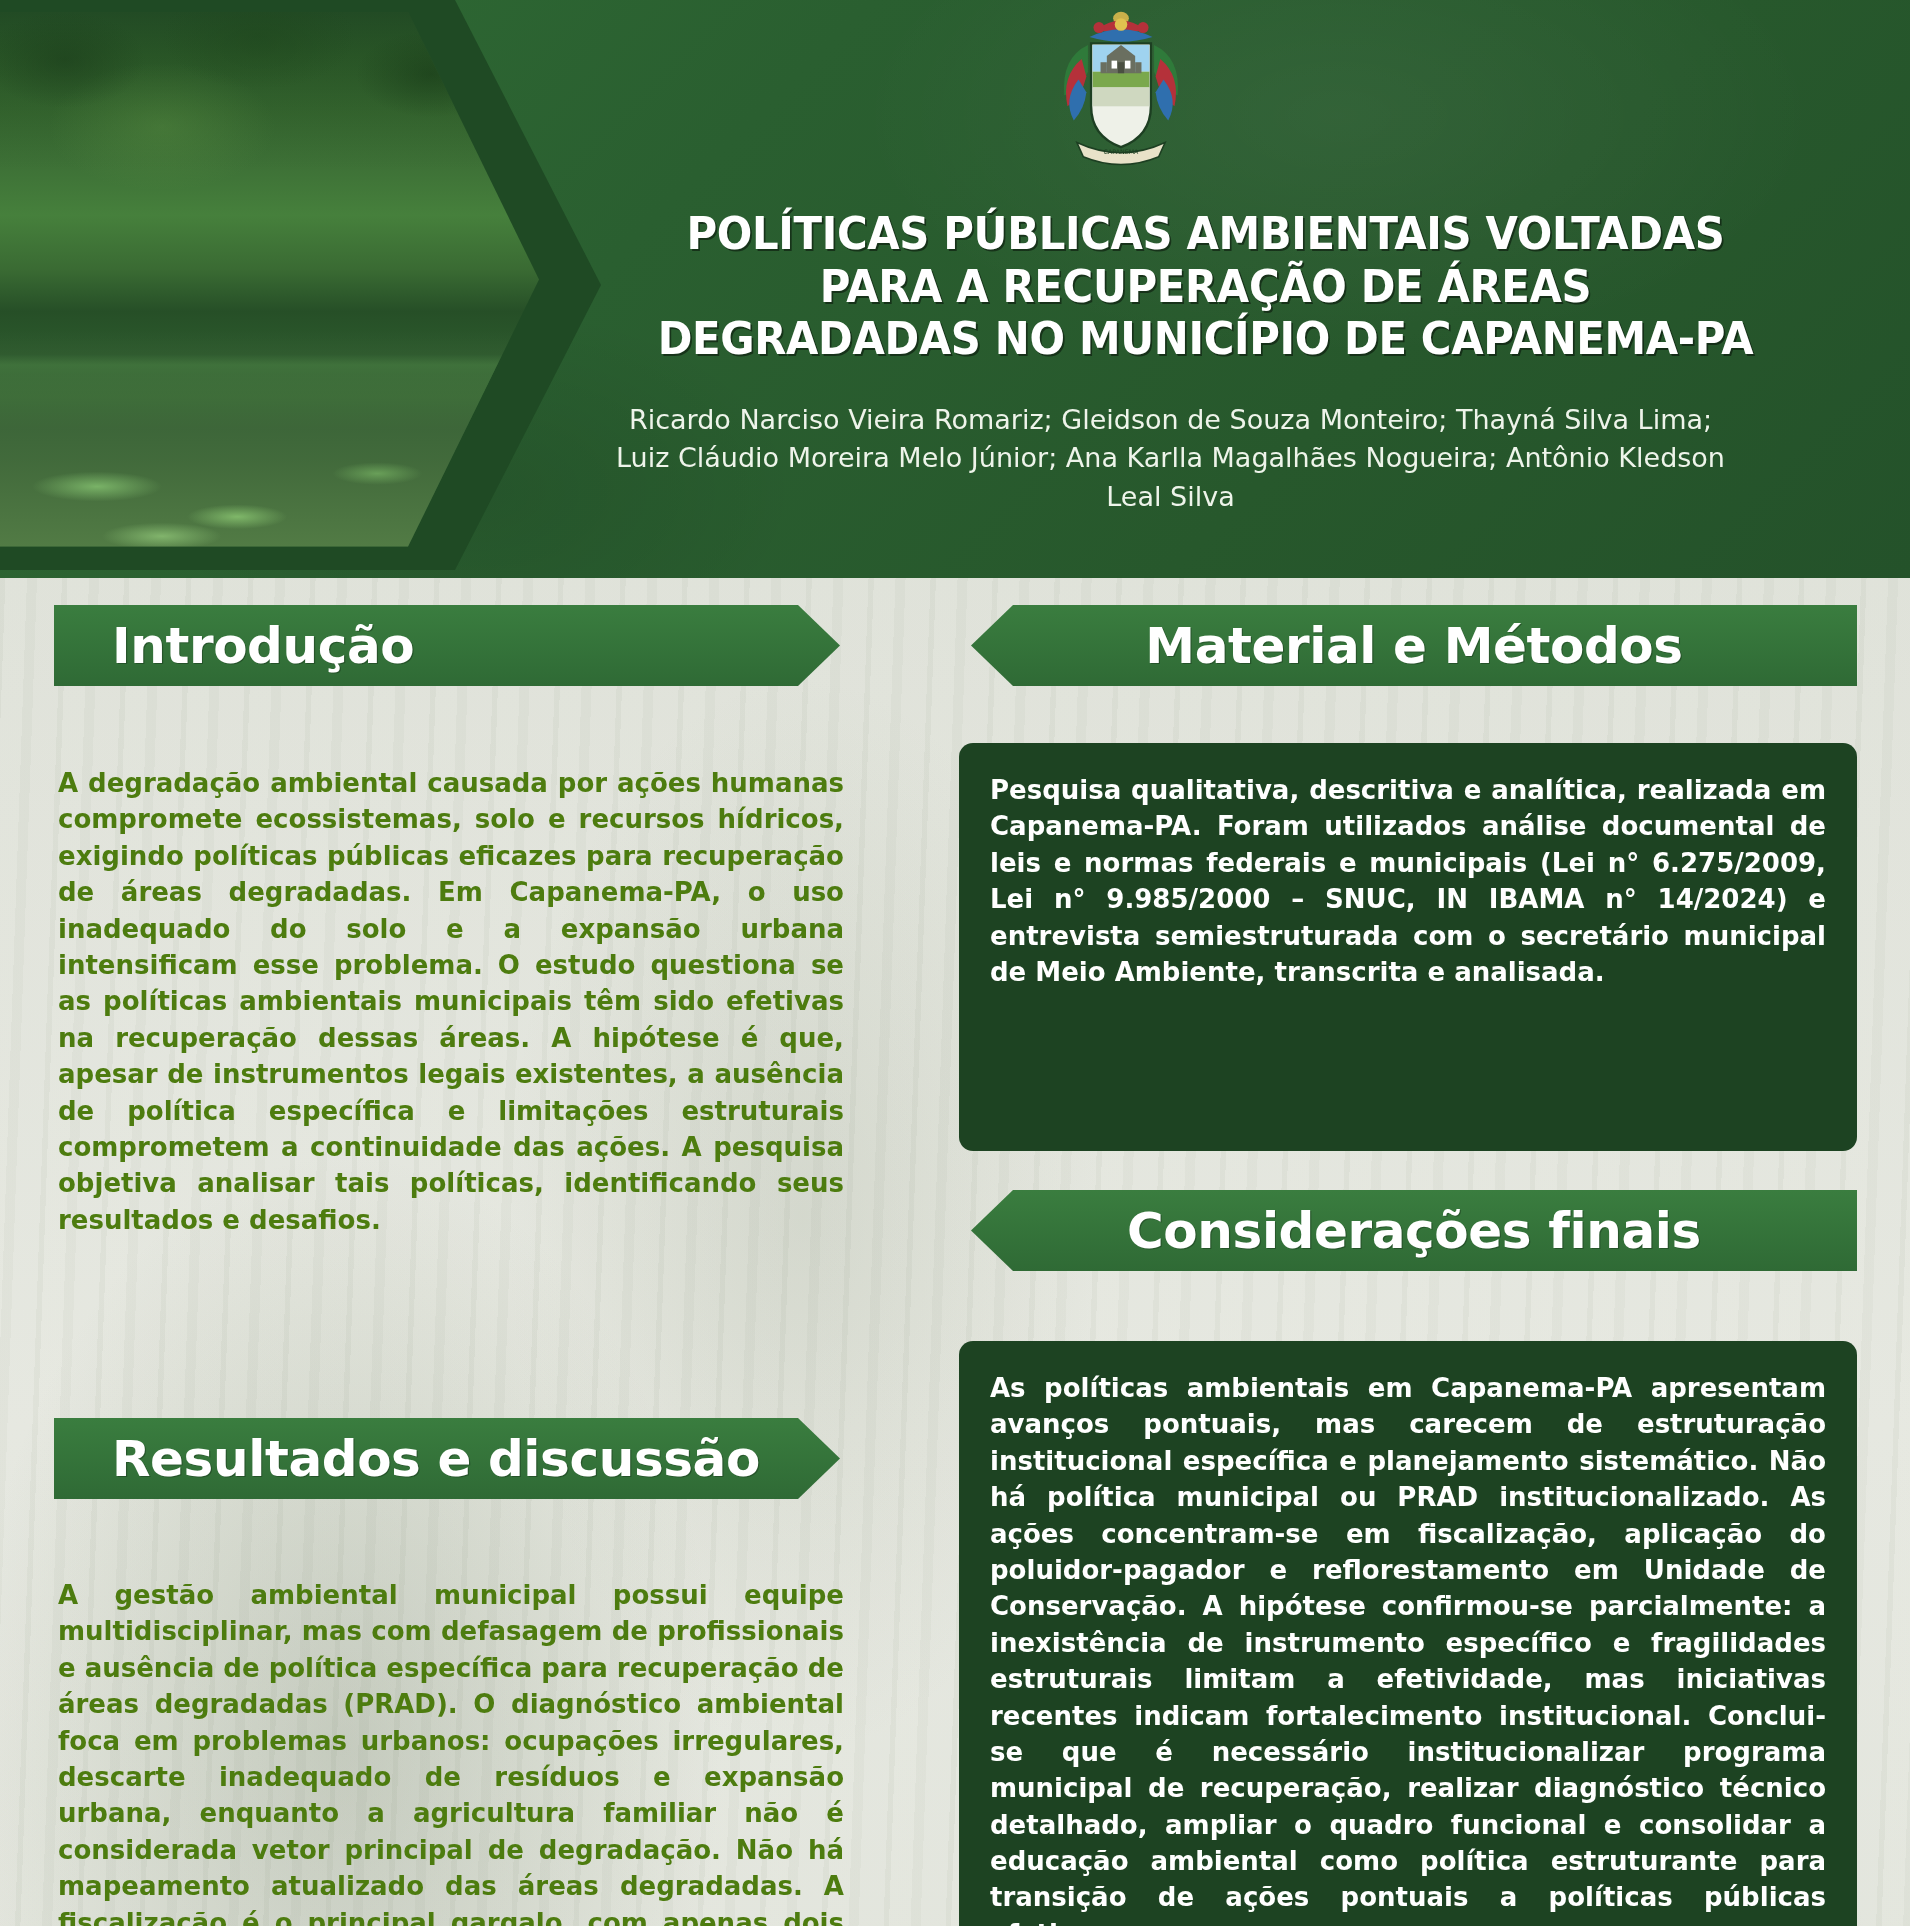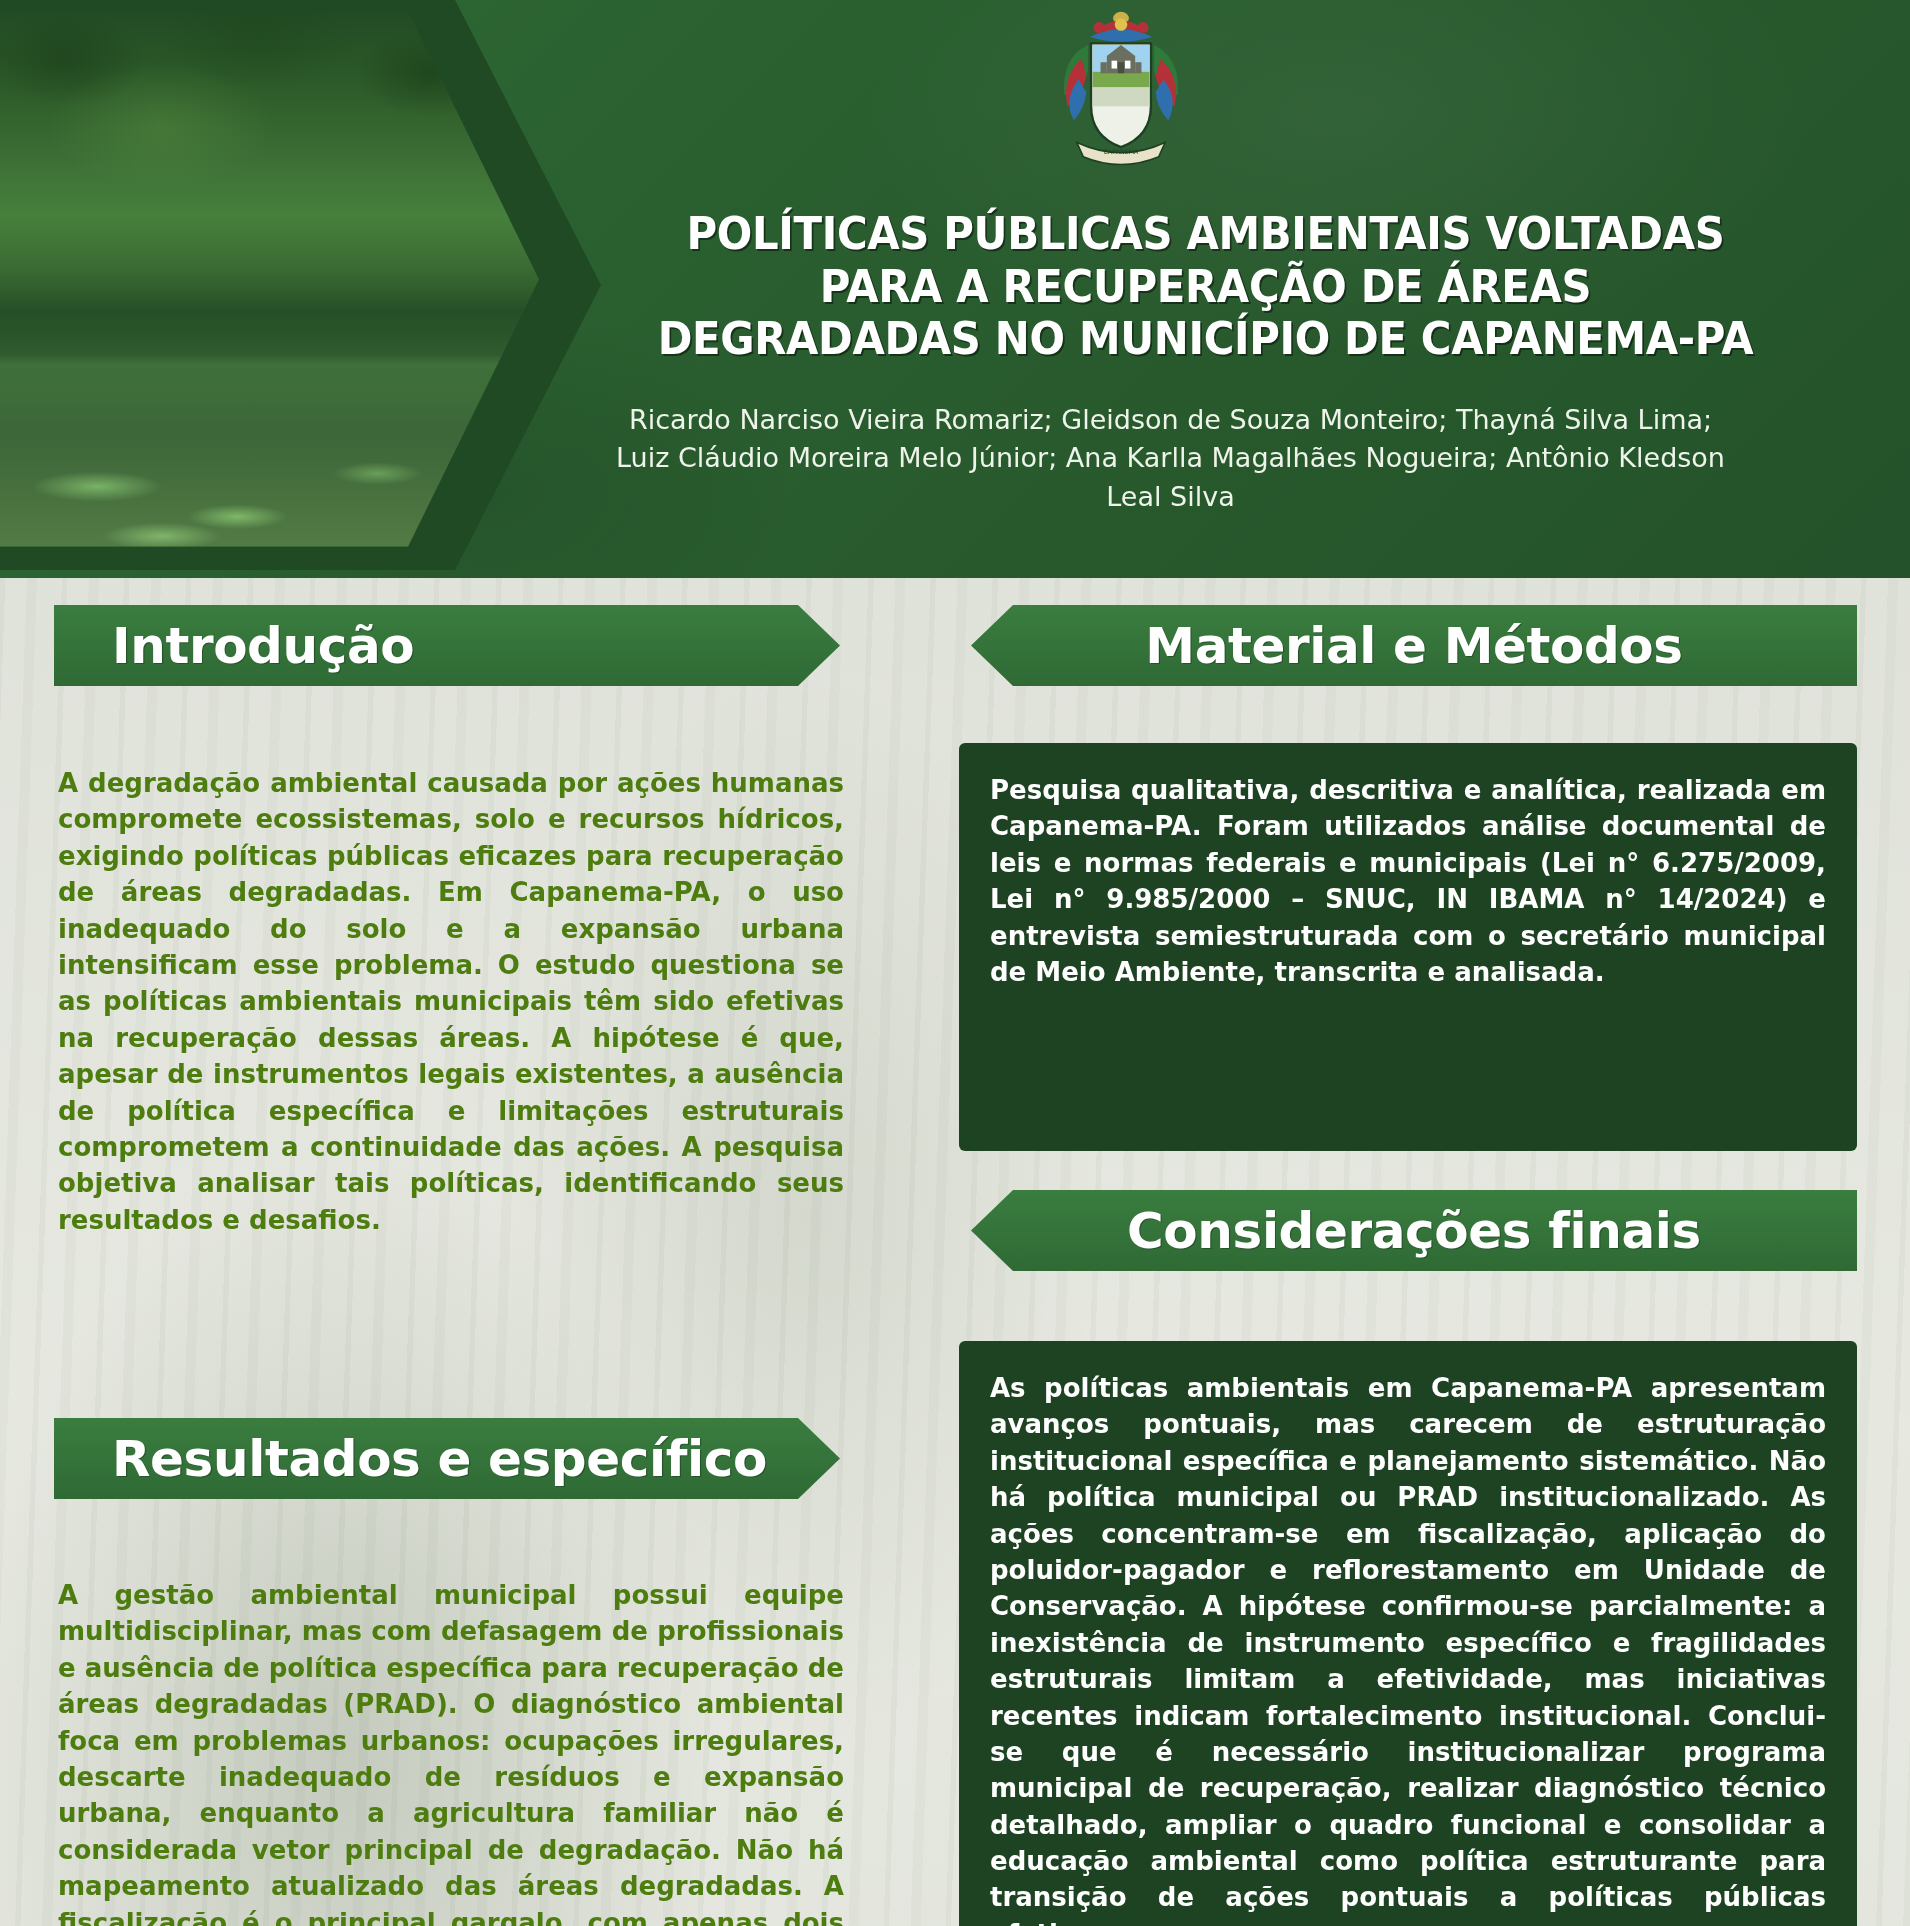--- a/index.html
+++ b/index.html
@@ -175,21 +175,21 @@
     color: #4d7c0f;
     font-size: 26px;
     line-height: 1.40;
     text-align: justify;
     font-weight: 600;
     z-index: 4;
   }
   .darkcard {
     position: absolute;
     background: #1d4322;
-    border-radius: 6px;
+    border-radius: 14px;
     color: #ffffff;
     font-size: 26px;
     line-height: 1.40;
     text-align: justify;
     font-weight: 600;
     padding: 29px 31px;
     box-sizing: border-box;
     z-index: 4;
   }
   .darkcard p { margin: 0 0 20px 0; }
@@ -255,21 +255,21 @@
 <div class="poster-title">POLÍTICAS PÚBLICAS AMBIENTAIS VOLTADAS PARA A RECUPERAÇÃO DE ÁREAS DEGRADADAS NO MUNICÍPIO DE CAPANEMA-PA</div>
 <div class="poster-authors">Ricardo Narciso Vieira Romariz; Gleidson de Souza Monteiro; Thayná Silva Lima; Luiz Cláudio Moreira Melo Júnior; Ana Karlla Magalhães Nogueira; Antônio Kledson Leal Silva</div>
 
 <div class="banner" style="left:54px; top:605px; width:786px;">
   <span class="banner-text">Introdução</span>
 </div>
 
 <div class="textblock" style="left:58px; top:765px; width:786px;">A degradação ambiental causada por ações humanas compromete ecossistemas, solo e recursos hídricos, exigindo políticas públicas eficazes para recuperação de áreas degradadas. Em Capanema-PA, o uso inadequado do solo e a expansão urbana intensificam esse problema. O estudo questiona se as políticas ambientais municipais têm sido efetivas na recuperação dessas áreas. A hipótese é que, apesar de instrumentos legais existentes, a ausência de política específica e limitações estruturais comprometem a continuidade das ações. A pesquisa objetiva analisar tais políticas, identificando seus resultados e desafios.</div>
 
 <div class="banner" style="left:54px; top:1418px; width:786px;">
-  <span class="banner-text">Resultados e específico</span>
+  <span class="banner-text">Resultados e discussão</span>
 </div>
 
 <div class="textblock" style="left:58px; top:1577px; width:786px;">A gestão ambiental municipal possui equipe multidisciplinar, mas com defasagem de profissionais e ausência de política específica para recuperação de áreas degradadas (PRAD). O diagnóstico ambiental foca em problemas urbanos: ocupações irregulares, descarte inadequado de resíduos e expansão urbana, enquanto a agricultura familiar não é considerada vetor principal de degradação. Não há mapeamento atualizado das áreas degradadas. A fiscalização é o principal gargalo, com apenas dois servidores para múltiplas demandas. Ações de recuperação são pontuais, concentradas na Unidade de Conservação Garrafão, com parceria bem-sucedida com o TRE-PA para reflorestamento e apoio de pesquisa acadêmica. A gestão adota estratégia de "tolerância zero", aplicando o princípio do poluidor-pagador e integrando ações com a Polícia Civil para autuações. Há esforço para ampliar compensações ambientais via licenciamento de grandes empreendimentos. Os recursos financeiros (ICMS Verde, CFEM) são considerados suficientes, mas a limitação de pessoal compromete a efetividade. A educação ambiental é vista como política estruturante de longo prazo, focada nas novas gerações.</div>
 
 <div class="banner right" style="left:971px; top:605px; width:886px;">
   <span class="banner-text">Material e Métodos</span>
 </div>
 
 <div class="darkcard" style="left:959px; top:743px; width:898px; height:408px;">
   <p>Pesquisa qualitativa, descritiva e analítica, realizada em Capanema-PA. Foram utilizados análise documental de leis e normas federais e municipais (Lei n° 6.275/2009, Lei n° 9.985/2000 – SNUC, IN IBAMA n° 14/2024) e entrevista semiestruturada com o secretário municipal de Meio Ambiente, transcrita e analisada.</p>

